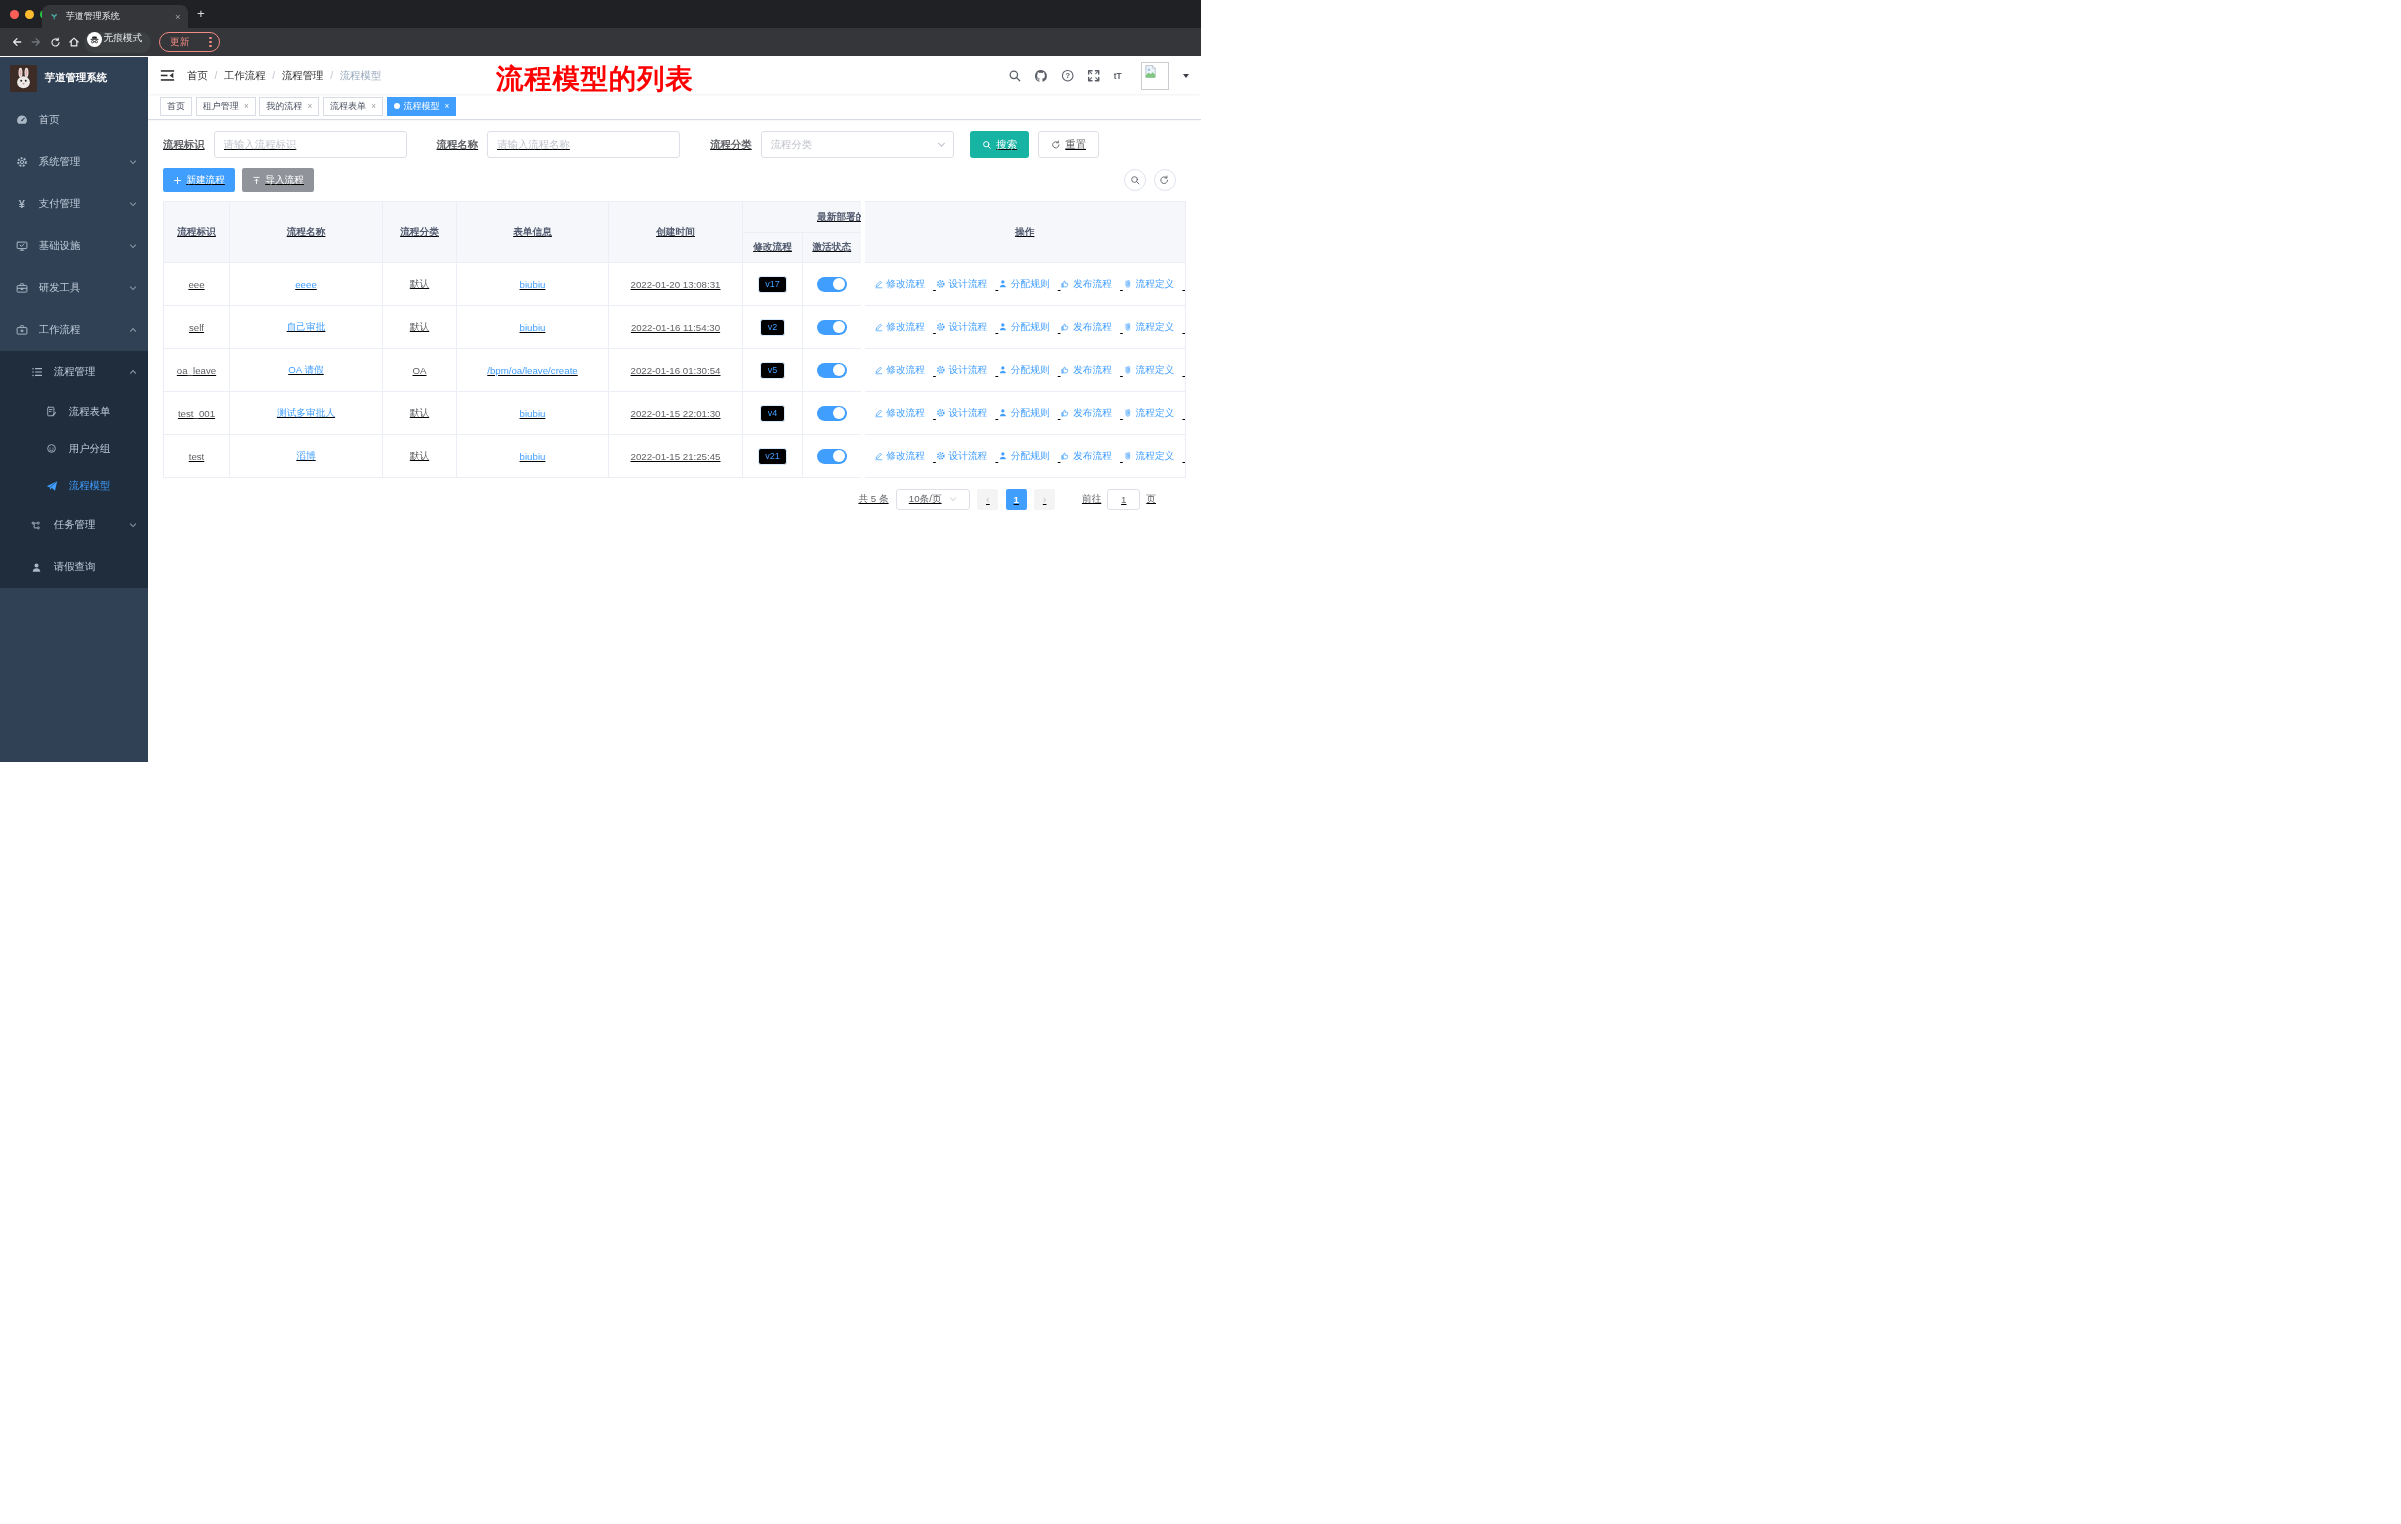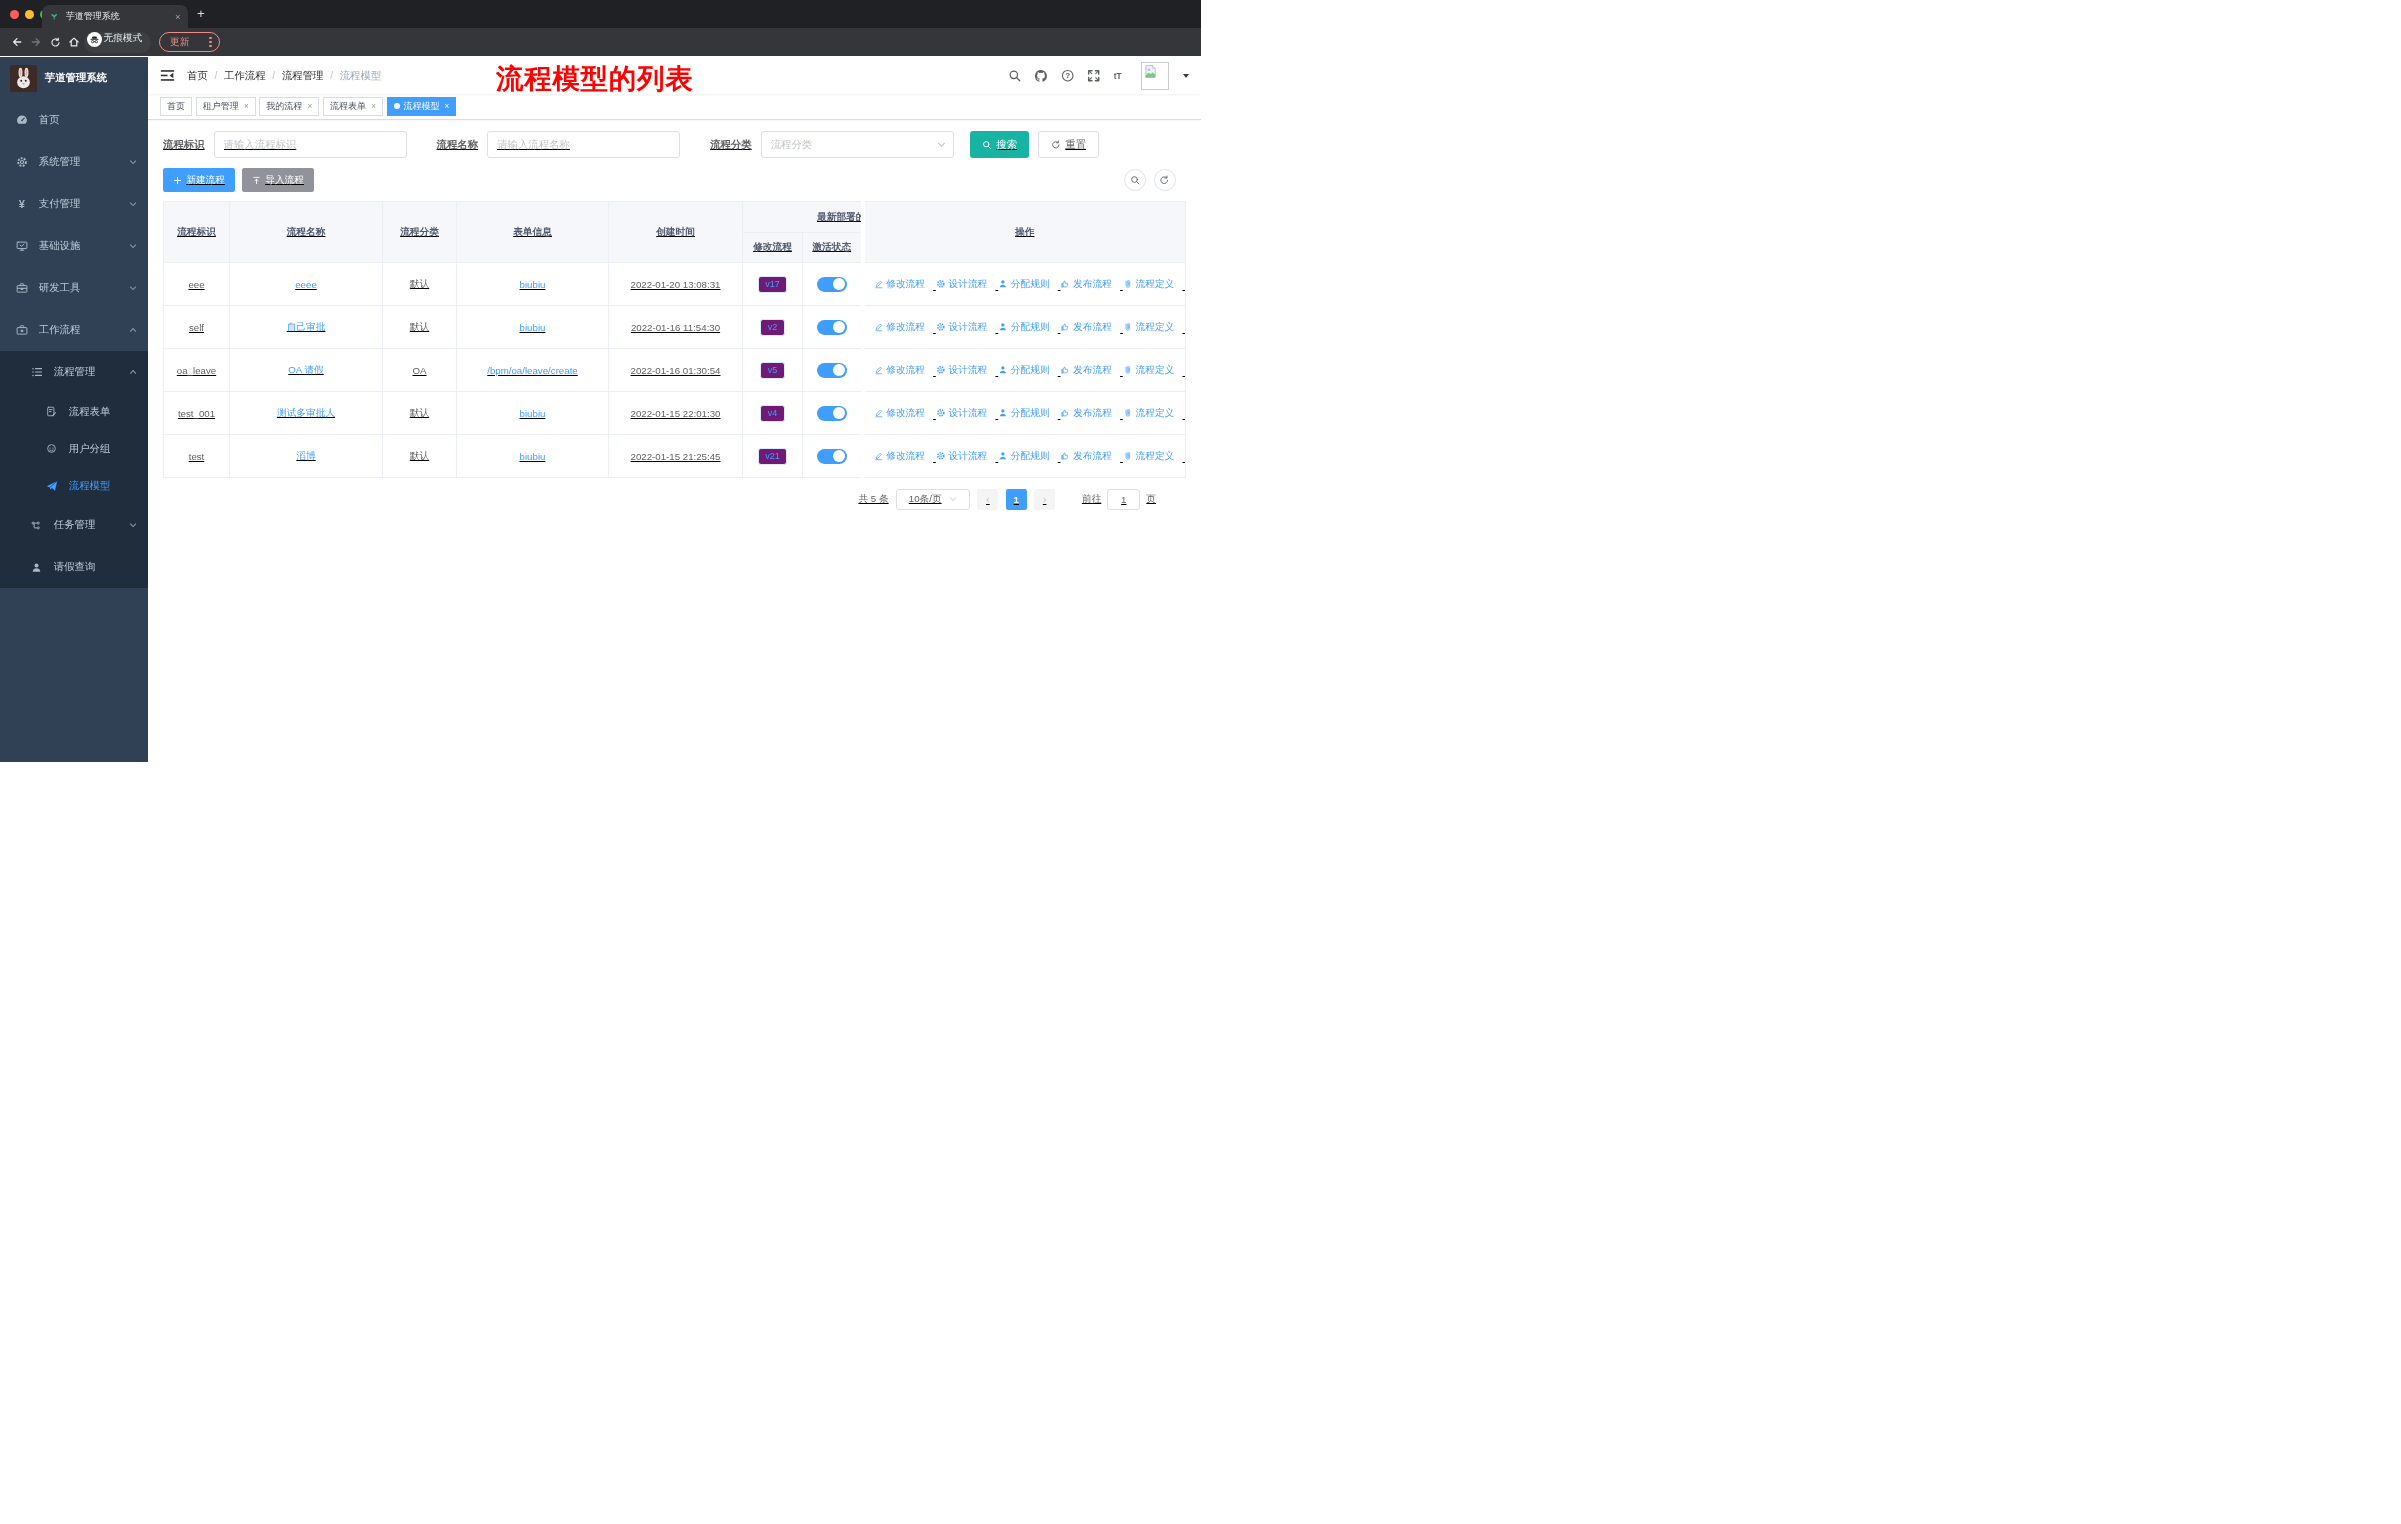--- a/index.html
+++ b/index.html
@@ -90,21 +90,21 @@
   table { width:100%; border-collapse:collapse; table-layout:fixed; font-size:9.7px; margin-top:3px; }
   th, td { border:0.7px solid #ebeef5; }
   th { background:#f5f7fa; color:#515a6e; font-weight:600; font-size:9.7px; text-align:center; }
   tr.h-group th { height:31px; }
   tr.h-sub th { height:30px; }
   .group-th { padding:0; }
   .group-th span { display:block; width:100%; overflow:hidden; white-space:nowrap; padding-left:74px; text-align:left; }
   .ops-col { border-left:4.5px solid #fff !important; }
   td { height:43px; text-align:center; color:#606266; padding:0 3.7px; vertical-align:middle; }
   a.link { color:#409eff; text-decoration:none; cursor:pointer; }
-  .badge { display:inline-block; padding:2.2px 6.7px; font-size:9px; color:#409eff; background:#701a75; border:0.7px solid #d9ecff; border-radius:3px; }
+  .badge { display:inline-block; padding:2.2px 6.7px; font-size:9px; color:#409eff; background:#000000; border:0.7px solid #d9ecff; border-radius:3px; }
   .switch { display:inline-block; width:30px; height:15px; border-radius:7.4px; background:#409eff; position:relative; vertical-align:middle; cursor:pointer; }
   .switch::after { content:""; position:absolute; top:1.5px; right:1.5px; width:12px; height:12px; border-radius:50%; background:#fff; }
   td.ops-td { text-align:left; padding:0 0 0 9px; white-space:nowrap; overflow:hidden; }
   .action { color:#409eff; margin-right:8.2px; display:inline-flex; align-items:center; gap:3px; font-size:9.7px; cursor:pointer; }
   .action svg { flex-shrink:0; }
 
   
   .pagination { display:flex; align-items:center; justify-content:flex-end; margin-top:10.4px; margin-right:30px; font-size:9.7px; color:#606266; gap:7.4px; }
   .psize { width:74px; height:21px; border:0.7px solid #dcdfe6; border-radius:3px; display:flex; align-items:center; justify-content:center; gap:7.4px; color:#606266; cursor:pointer; background:#fff; }
   .pbtn { min-width:21px; height:21px; border-radius:2.2px; background:#f4f4f5; color:#c0c4cc; display:flex; align-items:center; justify-content:center; font-size:11px; cursor:pointer; }

